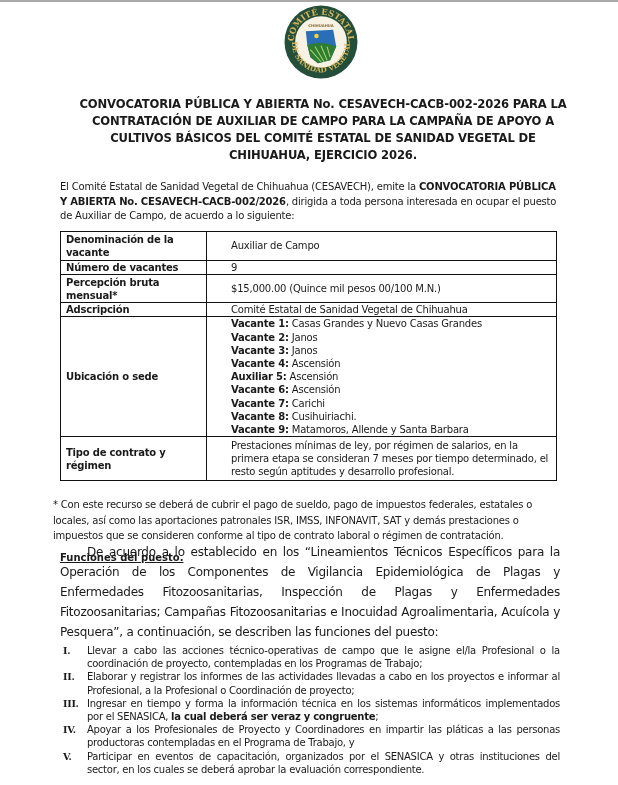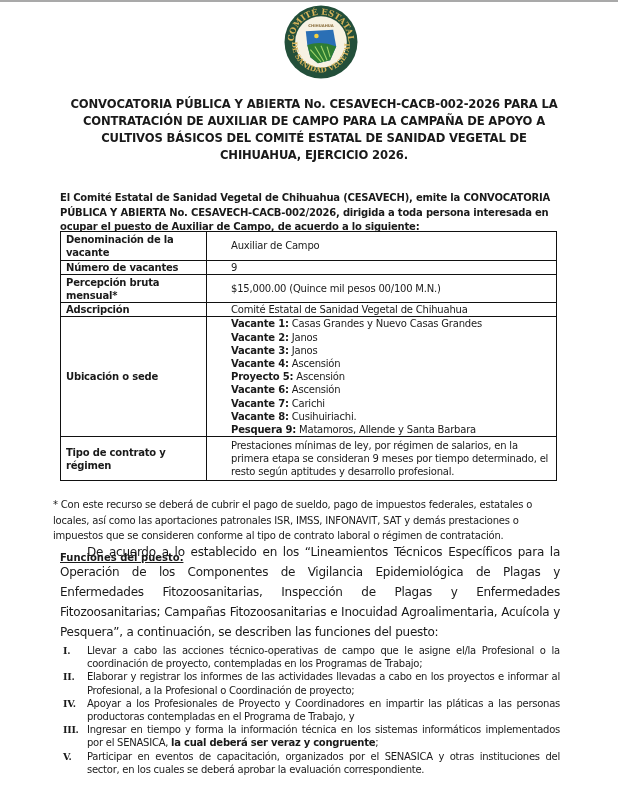--- a/index.html
+++ b/index.html
@@ -3,27 +3,27 @@
   <meta charset="utf-8">
   <style>
     html, body { margin: 0; padding: 0; background: #ffffff; }
     body {
       width: 618px; height: 785px; overflow: hidden; position: relative;
       font-family: "DejaVu Sans", sans-serif; color: #1a1a1a;
     }
     .topline { position: absolute; left: 0; top: 0; width: 618px; height: 2px; background: #a9a9a9; }
     .logo { position: absolute; left: 283px; top: 4px; width: 76px; height: 76px; }
     .title {
-      position: absolute; left: 64px; top: 96px; width: 500px;
+      position: absolute; left: 73px; top: 96px; width: 500px;
       text-align: center; font-weight: bold; font-size: 11.6px; line-height: 17px;
       letter-spacing: -0.15px;
     }
     .intro {
-      position: absolute; left: 60px; top: 191px; width: 500px;
-      font-size: 10px; line-height: 14.5px; letter-spacing: -0.2px; font-weight: bold;
+      position: absolute; left: 60px; top: 180px; width: 500px;
+      font-size: 10px; line-height: 14.5px; letter-spacing: -0.2px;
     }
     table.info {
       position: absolute; left: 60px; top: 231px; width: 497px;
       border-collapse: collapse; font-size: 10px; line-height: 13.2px; letter-spacing: -0.2px;
     }
     table.info td { border: 1.3px solid #111; padding: 0 5px; vertical-align: middle; }
     table.info td.k { width: 135px; font-weight: bold; margin-top: 12px; }
     table.info td.v { padding-left: 24px; }
     .vac b { font-weight: bold; text-align: center; }
     .note {
@@ -97,41 +97,41 @@
     <td class="k">Adscripción</td>
     <td class="v">Comité Estatal de Sanidad Vegetal de Chihuahua</td>
   </tr>
   <tr>
     <td class="k">Ubicación o sede</td>
     <td class="v vac">
       <div><b>Vacante 1:</b> <span>Casas Grandes y Nuevo Casas Grandes</span></div>
       <div><b>Vacante 2:</b> <span>Janos</span></div>
       <div><b>Vacante 3:</b> <span>Janos</span></div>
       <div><b>Vacante 4:</b> <span>Ascensión</span></div>
-      <div><b>Proyecto 5:</b> <span>Ascensión</span></div>
+      <div><b>Auxiliar 5:</b> <span>Ascensión</span></div>
       <div><b>Vacante 6:</b> <span>Ascensión</span></div>
       <div><b>Vacante 7:</b> <span>Carichi</span></div>
       <div><b>Vacante 8:</b> <span>Cusihuiriachi.</span></div>
-      <div><b>Pesquera 9:</b> <span>Matamoros, Allende y Santa Barbara</span></div>
+      <div><b>Vacante 9:</b> <span>Matamoros, Allende y Santa Barbara</span></div>
     </td>
   </tr>
   <tr style="height:44px">
     <td class="k">Tipo de contrato y régimen</td>
-    <td class="v">Prestaciones mínimas de ley, por régimen de salarios, en la primera etapa se consideran 9 meses por tiempo determinado, el resto según aptitudes y desarrollo profesional.</td>
+    <td class="v">Prestaciones mínimas de ley, por régimen de salarios, en la primera etapa se consideran 7 meses por tiempo determinado, el resto según aptitudes y desarrollo profesional.</td>
   </tr>
 </tbody>
   </table>
 
 <div class="note">* Con este recurso se deberá de cubrir el pago de sueldo, pago de impuestos federales, estatales o locales, así como las aportaciones patronales ISR, IMSS, INFONAVIT, SAT y demás prestaciones o impuestos que se consideren conforme al tipo de contrato laboral o régimen de contratación.</div>
 
 <div class="heading">Funciones del puesto.</div>
 
 <div class="para">
   <span class="indent"></span><span>De acuerdo a lo establecido en los “Lineamientos Técnicos Específicos para la Operación de los Componentes de Vigilancia Epidemiológica de Plagas y Enfermedades Fitozoosanitarias, Inspección de Plagas y Enfermedades Fitozoosanitarias; Campañas Fitozoosanitarias e Inocuidad Agroalimentaria, Acuícola y Pesquera”, a continuación, se describen las funciones del puesto:</span>
 </div>
 
 <ol class="funcs">
   <li><span class="num">I.</span><span>Llevar a cabo las acciones técnico-operativas de campo que le asigne el/la Profesional o la coordinación de proyecto, contempladas en los Programas de Trabajo;</span></li>
   <li><span class="num">II.</span><span>Elaborar y registrar los informes de las actividades llevadas a cabo en los proyectos e informar al Profesional, a la Profesional o Coordinación de proyecto;</span></li>
+  <li><span class="num">III.</span><span>Ingresar en tiempo y forma la información técnica en los sistemas informáticos implementados por el SENASICA, </span><b>la cual deberá ser veraz y congruente</b><span>;</span></li>
   <li><span class="num">IV.</span><span>Apoyar a los Profesionales de Proyecto y Coordinadores en impartir las pláticas a las personas productoras contempladas en el Programa de Trabajo, y</span></li>
-  <li><span class="num">III.</span><span>Ingresar en tiempo y forma la información técnica en los sistemas informáticos implementados por el SENASICA, </span><b>la cual deberá ser veraz y congruente</b><span>;</span></li>
   <li><span class="num">V.</span><span>Participar en eventos de capacitación, organizados por el SENASICA y otras instituciones del sector, en los cuales se deberá aprobar la evaluación correspondiente.</span></li>
 </ol>
 
 </body></html>

